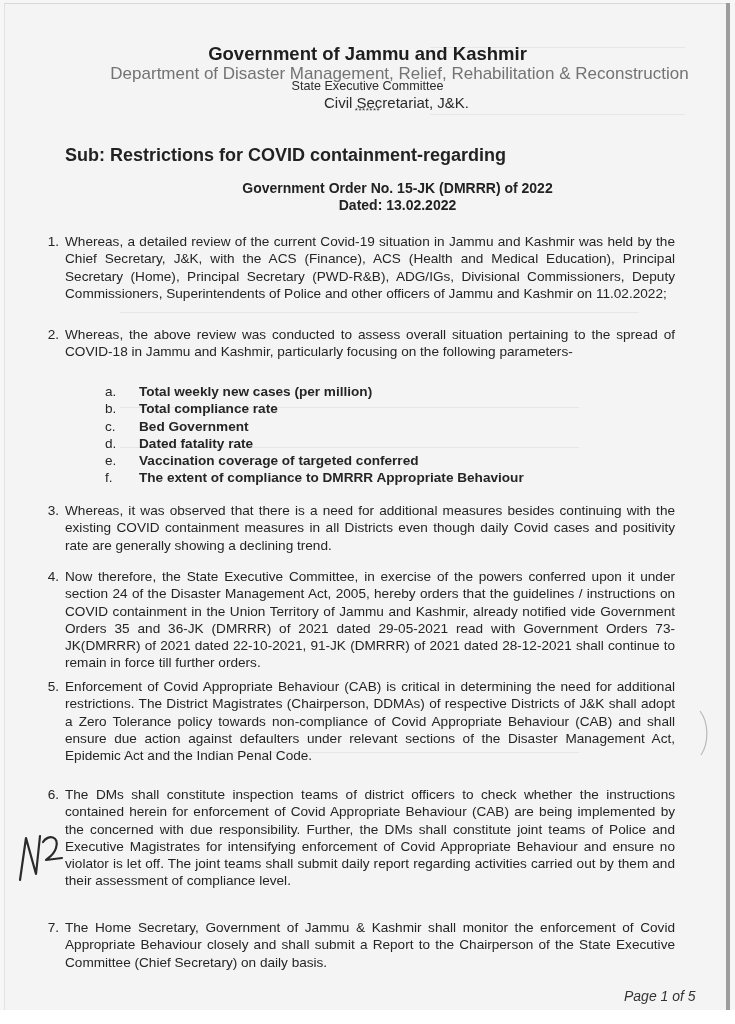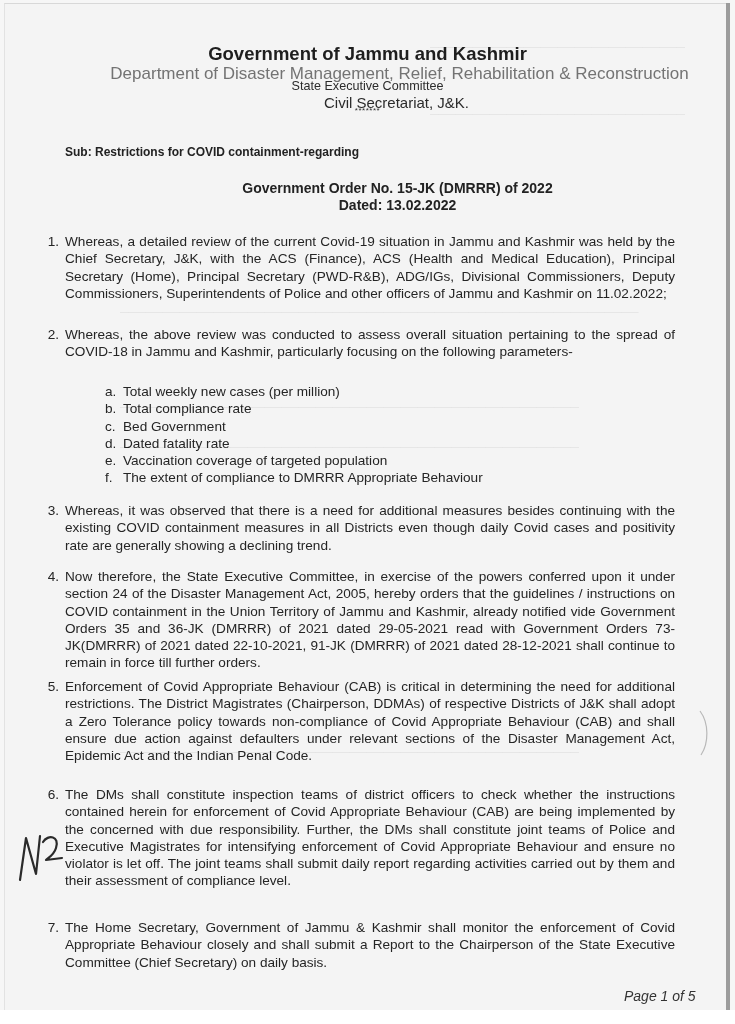--- a/index.html
+++ b/index.html
@@ -24,35 +24,35 @@
   .bottom-strip {
     position: absolute; left: 0; top: 1010px; width: 735px; height: 14px; background: #ffffff;
   }
   .header { position: absolute; left: 0; width: 735px; text-align: center; }
   .gov-title { top: 43px; font-size: 18.5px; font-weight: bold; letter-spacing: 0; color: #1e1e1e; text-align: center; }
   .dept { top: 64px; font-size: 17px; color: #737373; margin-left: 32px; }
   .sec { top: 79px; font-size: 12.6px; color: #2b2b2b; }
   .civil { top: 94px; font-size: 15px; color: #2b2b2b; margin-left: 29px; }
   .stars { top: 106px; font-size: 8px; color: #333; letter-spacing: 0.5px; }
   .sub {
-    position: absolute; left: 65px; top: 145px; font-size: 12px; font-weight: bold; color: #222;
+    position: absolute; left: 65px; top: 145px; font-size: 18px; font-weight: bold; color: #222;
   }
   .order-no { top: 180px; font-size: 14px; font-weight: bold; color: #222; padding-left: 30px; }
   .dated { top: 197px; font-size: 14px; font-weight: bold; color: #222; padding-left: 30px; }
 
   .para {
     position: absolute; left: 65px; width: 610px;
     font-size: 13.6px; line-height: 17.3px; text-align: justify; color: #252525;
     font-family: "Liberation Sans Narrow", "Liberation Sans", sans-serif;
   }
   .para .num { position: absolute; left: -26px; top: 0; width: 20px; text-align: right; }
   .sublist { position: absolute; left: 105px; font-size: 13.6px; line-height: 17.3px; color: #252525; }
   .sublist .row { position: relative; height: 17.3px; white-space: nowrap; }
   .sublist .letter { position: absolute; left: 0; }
-  .sublist .txt { position: absolute; left: 18px; }
+  .sublist .txt { position: absolute; left: 34px; font-weight: bold; }
 
   .page-footer {
     position: absolute; left: 624px; top: 988px; font-size: 14px; font-style: italic; color: #333;
   }
   .handwriting { position: absolute; left: 16px; top: 828px; width: 50px; height: 55px; }
   .pencil-mark { position: absolute; left: 695px; top: 708px; width: 20px; height: 50px; }
   .bleed {
     position: absolute; color: rgba(0,0,0,0.07); font-size: 12px; line-height: 15px;
     white-space: nowrap; pointer-events: none;
   }
@@ -103,21 +103,21 @@
   <div class="row">
       <span class="letter">c.</span>
       <span class="txt">Bed Government</span>
     </div>
   <div class="row">
       <span class="letter">d.</span>
       <span class="txt">Dated fatality rate</span>
     </div>
   <div class="row">
       <span class="letter">e.</span>
-      <span class="txt">Vaccination coverage of targeted population</span>
+      <span class="txt">Vaccination coverage of targeted conferred</span>
     </div>
   <div class="row">
       <span class="letter">f.</span>
       <span class="txt">The extent of compliance to DMRRR Appropriate Behaviour</span>
     </div>
 </div>
 
 <div class="para" style="top:502px;">
   <span class="num">3.</span>
   <span>Whereas, it was observed that there is a need for additional measures besides continuing with the existing COVID containment measures in all Districts even though daily Covid cases and positivity rate are generally showing a declining trend.</span>

